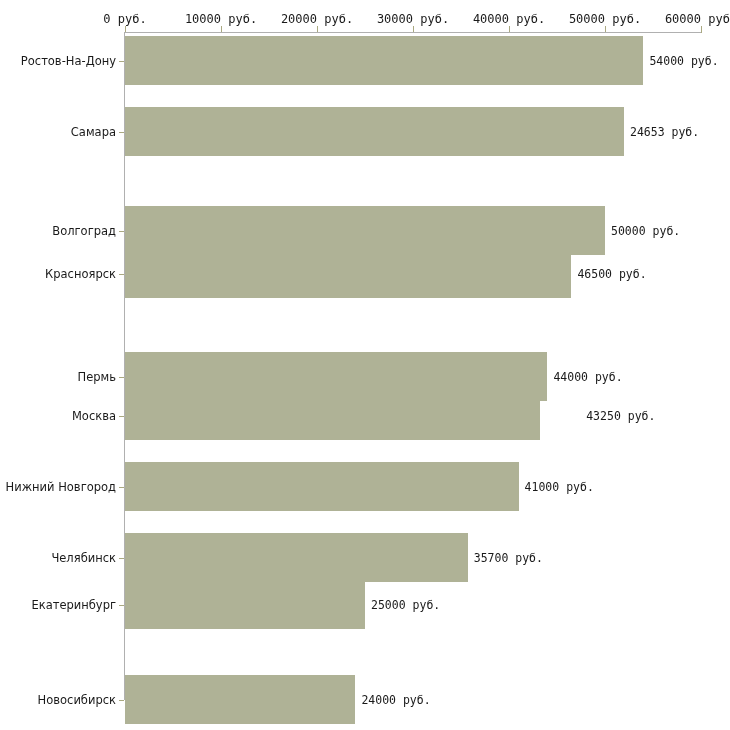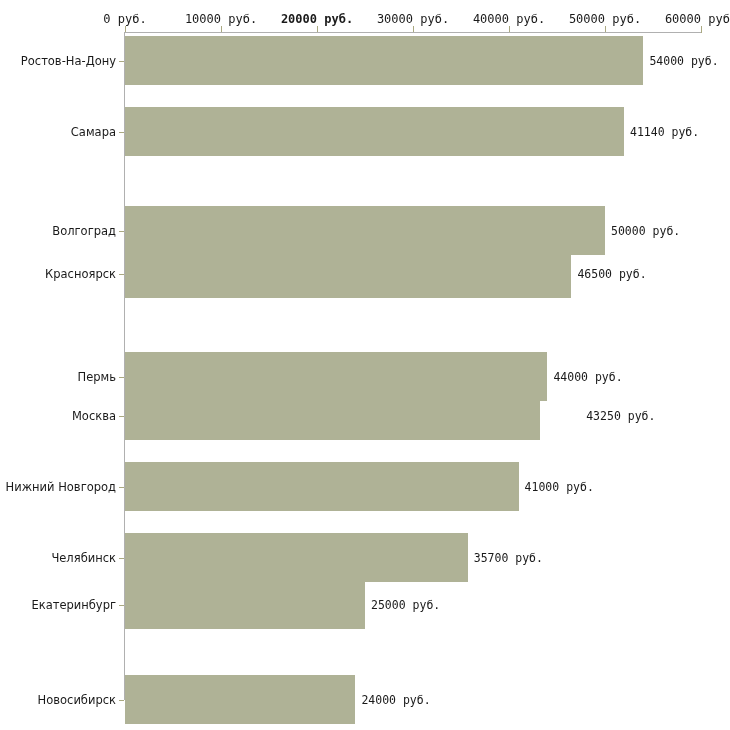--- a/index.html
+++ b/index.html
@@ -90,21 +90,21 @@
 <body>
 
 <div id="chart-root">
 
   <div id="x-axis">
       <div class="tick" style="left: 125px; top: 26px;"></div>
       <div class="tick-label" style="left: 125px;">0 руб.</div>
       <div class="tick" style="left: 221px; top: 26px;"></div>
       <div class="tick-label" style="left: 221px;">10000 руб.</div>
       <div class="tick" style="left: 317px; top: 26px;"></div>
-      <div class="tick-label" style="left: 317px; font-weight: bold;">20000 руб.</div>
+      <div class="tick-label" style="left: 317px;">20000 руб.</div>
       <div class="tick" style="left: 413px; top: 26px;"></div>
       <div class="tick-label" style="left: 413px;">30000 руб.</div>
       <div class="tick" style="left: 509px; top: 26px;"></div>
       <div class="tick-label" style="left: 509px;">40000 руб.</div>
       <div class="tick" style="left: 605px; top: 26px;"></div>
       <div class="tick-label" style="left: 605px;">50000 руб.</div>
       <div class="tick" style="left: 701px; top: 26px;"></div>
       <div class="tick-label" style="left: 701px;">60000 руб.</div>
     </div>
 
@@ -116,21 +116,21 @@
       <div class="bar-row" style="top: 36px; height: 49px;">
         <div class="cat-label" style="width: 112px; left: 4px; top: 19.5px;">Ростов-На-Дону</div>
         <div class="cat-tick" style="left: 119px; top: 24.5px;"></div>
         <div class="bar" style="width: 518.4px; height: 49px; background: rgb(175, 178, 150);"></div>
         <div class="bar-value" style="left: 649.4px; top: 19.5px;">54000 руб.</div>
       </div>
       <div class="bar-row" style="top: 107px; height: 49px;">
         <div class="cat-label" style="width: 112px; left: 4px; top: 19.5px;">Самара</div>
         <div class="cat-tick" style="left: 119px; top: 24.5px;"></div>
         <div class="bar" style="width: 498.96px; height: 49px; background: rgb(175, 178, 150);"></div>
-        <div class="bar-value" style="left: 629.96px; top: 19.5px;">41140 руб.</div>
+        <div class="bar-value" style="left: 629.96px; top: 19.5px;">24653 руб.</div>
       </div>
       <div class="bar-row" style="top: 178px; height: 49px; margin-top: 28px;">
         <div class="cat-label" style="width: 112px; left: 4px; top: 19.5px;">Волгоград</div>
         <div class="cat-tick" style="left: 119px; top: 24.5px;"></div>
         <div class="bar" style="width: 480px; height: 49px; background: rgb(175, 178, 150);"></div>
         <div class="bar-value" style="left: 611px; top: 19.5px;">50000 руб.</div>
       </div>
       <div class="bar-row" style="top: 249px; height: 40px; border-radius: 8px;">
         <div class="cat-label" style="width: 112px; left: 4px; top: 19.5px;">Красноярск</div>
         <div class="cat-tick" style="left: 119px; top: 24.5px;"></div>

